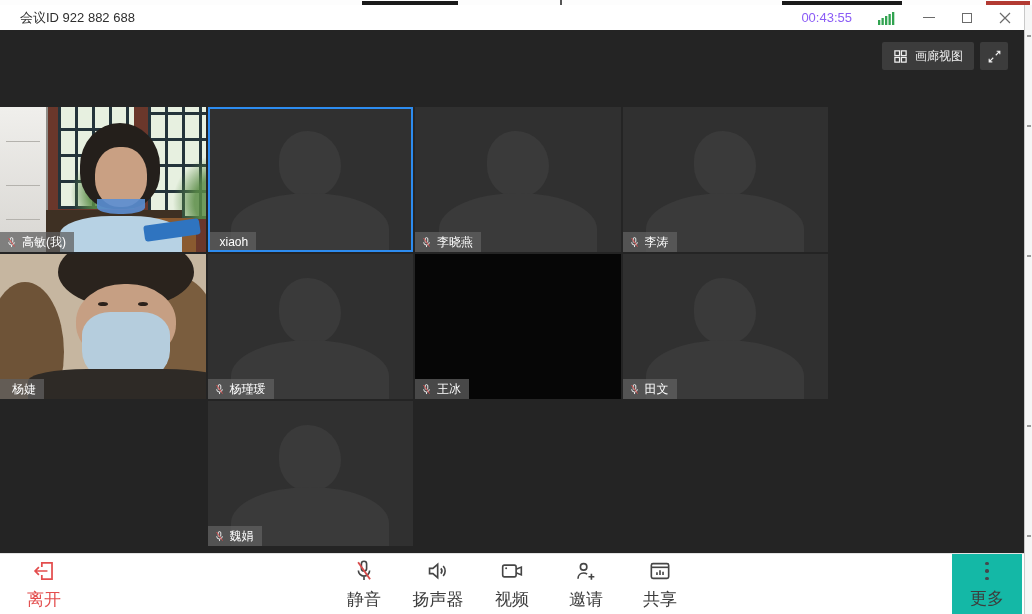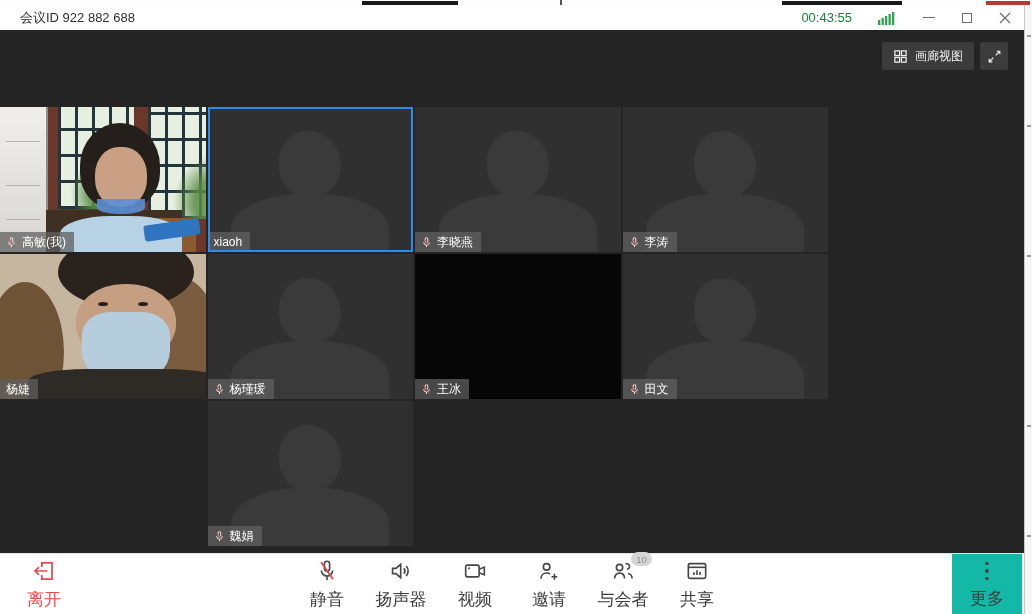--- a/index.html
+++ b/index.html
@@ -14,41 +14,41 @@
   .frag.f2 { left:560px; width:2px; height:5px; background:#555; }
   .frag.f3 { left:782px; width:120px; }
   .frag.f5 { left:986px; width:44px; background:#b23a32; }
   .right-sliver { position:absolute; top:5px; left:1024px; width:8px; height:609px; background:#f6f6f6; border-left:1px solid #c9c9c9; }
   .right-sliver i { position:absolute; left:2px; width:4px; height:2px; background:#9a9a9a; display:block; }
 
   
   .titlebar { position:absolute; top:5px; left:0; width:1024px; height:25px; background:#ffffff; display:flex; align-items:center; }
   .tb-title { margin-left:20px; font-size:13px; color:#2e2e2e; }
   .tb-spacer { flex:1; }
-  .tb-timer { font-size:13px; color:#15803d; margin-right:26px; }
+  .tb-timer { font-size:13px; color:#8b5cf6; margin-right:26px; }
   .tb-signal { margin-right:14px; display:flex; align-items:flex-end; }
   .tb-btn { width:38px; height:25px; display:flex; align-items:center; justify-content:center; }
   .ic-min { width:12px; height:1px; background:#6b6b6b; }
   .ic-max { width:10px; height:10px; border:1px solid #6b6b6b; }
   .ic-close svg { display:block; }
 
   
   .stage { position:absolute; top:30px; left:0; width:1024px; height:523px; background:#242424; }
   .view-controls { position:absolute; top:12px; right:16px; display:flex; gap:6px; z-index:20;padding-left:38px; }
   .gallery-btn { height:28px; background:#3c3c3c; color:#f0f0f0; font-size:12px; display:flex; align-items:center; gap:7px; padding:0 11px; border-radius:2px; cursor:default; }
   .fullscreen-btn { width:28px; height:28px; background:#3c3c3c; border-radius:2px; display:flex; align-items:center; justify-content:center; }
 
   
   .grid { position:absolute; top:77px; left:0; width:828px; display:grid; grid-template-columns:repeat(4,1fr); grid-template-rows:repeat(3,145px); gap:2px; }
   .tile { position:relative; overflow:hidden; background:#303030; }
   .tile.selected::after { content:""; position:absolute; inset:0; border:2px solid #2d8cf0; pointer-events:none; z-index:6; }
   .cell-empty { background:transparent; }
 
   .name-tag { position:absolute; left:0; bottom:0; z-index:5; height:20px; display:inline-flex; align-items:center; gap:4px; padding:0 8px 0 5px; background:rgba(96,96,96,.74); color:#fff; font-size:12px; white-space:nowrap; }
-  .name-tag.no-mic { padding-left:6px; }
+  .name-tag.no-mic { padding-left:12px; }
 
   
   .scene-avatar .sil-head { position:absolute; left:50%; top:24px; width:62px; height:66px; margin-left:-31px; background:#3a3a3a; border-radius:46% 54% 48% 48%; }
   .scene-avatar .sil-body { position:absolute; left:50%; top:86px; width:158px; height:72px; margin-left:-79px; background:#3a3a3a; border-radius:50% 50% 0 0; }
   .scene-black { background:#060606; }
 
   .video { position:absolute; inset:0; }
 
   
   .scene-room { background:#9aa398; }
@@ -369,32 +369,20 @@
         <span class="icon-wrap">
           <svg width="26" height="26" viewBox="0 0 24 24" fill="none" stroke="#454545" stroke-width="1.5">
             <circle cx="9.8" cy="8.2" r="3"></circle>
             <path d="M4.6 19.2 c0-3.4 2.3-5.4 5.2-5.4 1.2 0 2.3 .3 3.2 1"></path>
             <path d="M17 14.6 v5.4 M14.3 17.3 h5.4"></path>
           </svg>
         </span>
         <span class="lbl">邀请</span>
       </div>
 
-      <div class="tb-item">
-        <span class="icon-wrap">
-          <svg width="26" height="26" viewBox="0 0 24 24" fill="none" stroke="#454545" stroke-width="1.5">
-            <circle cx="8.8" cy="8.8" r="2.9"></circle>
-            <path d="M4.2 19 c0-3.2 2-5 4.6-5 s4.6 1.8 4.6 5"></path>
-            <path d="M14.4 5.6 a2.5 2.5 0 1 1 1.4 4.7"></path>
-            <path d="M16.6 14.3 c2.3 .4 3.8 2.2 3.8 4.7"></path>
-          </svg>
-          <span class="badge">10</span>
-        </span>
-        <span class="lbl">与会者</span>
-      </div>
 
       <div class="tb-item">
         <span class="icon-wrap">
           <svg width="26" height="26" viewBox="0 0 24 24" fill="none" stroke="#454545" stroke-width="1.5">
             <rect x="4" y="5.2" width="16" height="13.6" rx="1.5"></rect>
             <path d="M4 8.6 h16"></path>
             <path d="M9.2 15.6 v-2.4 M12 15.6 v-4.4 M14.8 15.6 v-3"></path>
           </svg>
         </span>
         <span class="lbl">共享</span>

